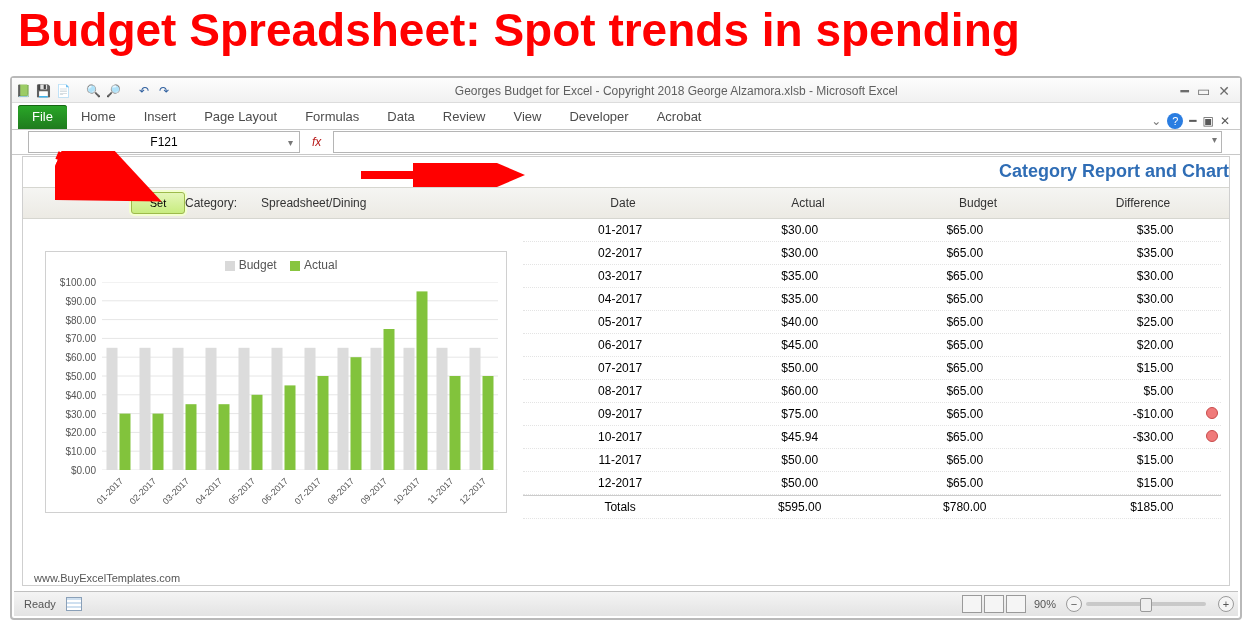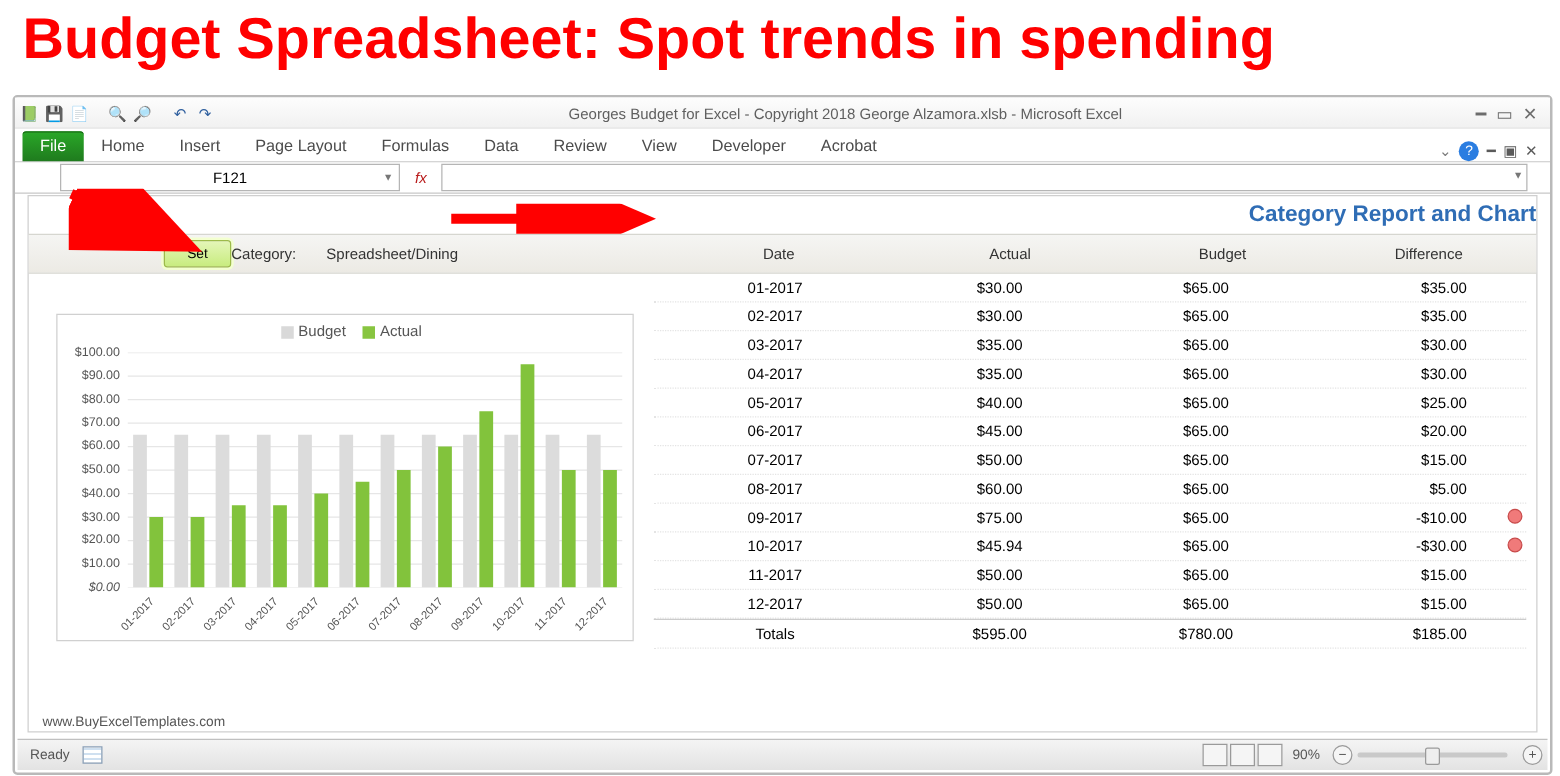--- a/index.html
+++ b/index.html
@@ -14,21 +14,21 @@
 .titlebar .title{flex:1;text-align:center;color:#5f5f5f;font-size:12px}
 .winctl{display:flex;gap:8px;color:#6c6c6c;font-size:14px;padding-right:6px}
 
 .ribbon{height:26px;display:flex;align-items:flex-end;border-bottom:1px solid #c8c8c8;padding-left:6px;background:#fff}
 .tab{padding:4px 14px 5px 14px;color:#4c4c4c;font-size:13px;cursor:pointer}
 .tab.file{background:linear-gradient(#2aa828,#1f7b1e);color:#fff;border-radius:3px 3px 0 0;box-shadow:0 1px 0 #166413 inset}
 .ribbon .help-area{margin-left:auto;display:flex;align-items:center;gap:6px;padding-right:10px;color:#5a5a5a}
 .help-area .qmark{width:16px;height:16px;border-radius:50%;background:#2a7de1;color:#fff;display:flex;align-items:center;justify-content:center;font-size:11px}
 
 .fbar{height:24px;display:flex;align-items:center;border-bottom:1px solid #c8c8c8;background:#fff}
-.fbar .namebox{width:270px;height:20px;margin-left:36px;border:1px solid #b5b5b5;display:flex;align-items:center;justify-content:center;font-size:12px;position:relative;background:#fff}
+.fbar .namebox{width:270px;height:20px;margin-left:16px;border:1px solid #b5b5b5;display:flex;align-items:center;justify-content:center;font-size:12px;position:relative;background:#fff}
 .fbar .namebox:after{content:"▾";position:absolute;right:6px;color:#777;font-size:10px}
 .fx{margin:0 12px;font-style:italic;color:#b91c1c}
 .fbar .formula{flex:1;height:20px;border:1px solid #b5b5b5;margin-right:18px;background:#fff;position:relative}
 .fbar .formula:after{content:"▾";position:absolute;right:4px;top:2px;color:#777;font-size:10px}
 
 .work{position:absolute;left:10px;right:10px;top:78px;bottom:32px;border:1px solid #cfcfcf}
 .doc-title{position:absolute;left:0;right:0;top:0;height:30px;text-align:right;font-weight:700;color:#2f6db5;font-size:18px;padding-top:4px}
 .hdr-row{position:absolute;left:0;right:0;top:30px;height:30px;background:linear-gradient(#f5f5f3,#eceae4);border-top:1px solid #d6d6d0;border-bottom:1px solid #d6d6d0;display:flex;align-items:center}
 .set-btn{margin-left:108px;width:52px;height:20px;background:linear-gradient(#e4f6b8,#c8ec7f);border:1px solid #9dbb4a;border-radius:3px;box-shadow:0 0 0 2px #f3ffd0;font-size:11px;display:flex;align-items:center;justify-content:center;cursor:pointer}
 .cat-lbl{color:#333}
@@ -249,21 +249,21 @@
             <div style="top: 0%;">$100.00</div>
             <div style="top: 10%;">$90.00</div>
             <div style="top: 20%;">$80.00</div>
             <div style="top: 30%;">$70.00</div>
             <div style="top: 40%;">$60.00</div>
             <div style="top: 50%;">$50.00</div>
             <div style="top: 60%;">$40.00</div>
             <div style="top: 70%;">$30.00</div>
             <div style="top: 80%;">$20.00</div>
             <div style="top: 90%;">$10.00</div>
-            <div style="top: 100%; font-style: italic;">$0.00</div>
+            <div style="top: 100%;">$0.00</div>
           </div>
         <svg class="plot" id="plot" preserveAspectRatio="none" viewBox="0 0 396 188">
             <line x1="0" x2="396" y1="188" y2="188" stroke="#e6e6e6"></line>
             <line x1="0" x2="396" y1="169.2" y2="169.2" stroke="#e6e6e6"></line>
             <line x1="0" x2="396" y1="150.4" y2="150.4" stroke="#e6e6e6"></line>
             <line x1="0" x2="396" y1="131.6" y2="131.6" stroke="#e6e6e6"></line>
             <line x1="0" x2="396" y1="112.8" y2="112.8" stroke="#e6e6e6"></line>
             <line x1="0" x2="396" y1="94" y2="94" stroke="#e6e6e6"></line>
             <line x1="0" x2="396" y1="75.2" y2="75.2" stroke="#e6e6e6"></line>
             <line x1="0" x2="396" y1="56.400000000000006" y2="56.400000000000006" stroke="#e6e6e6"></line>

